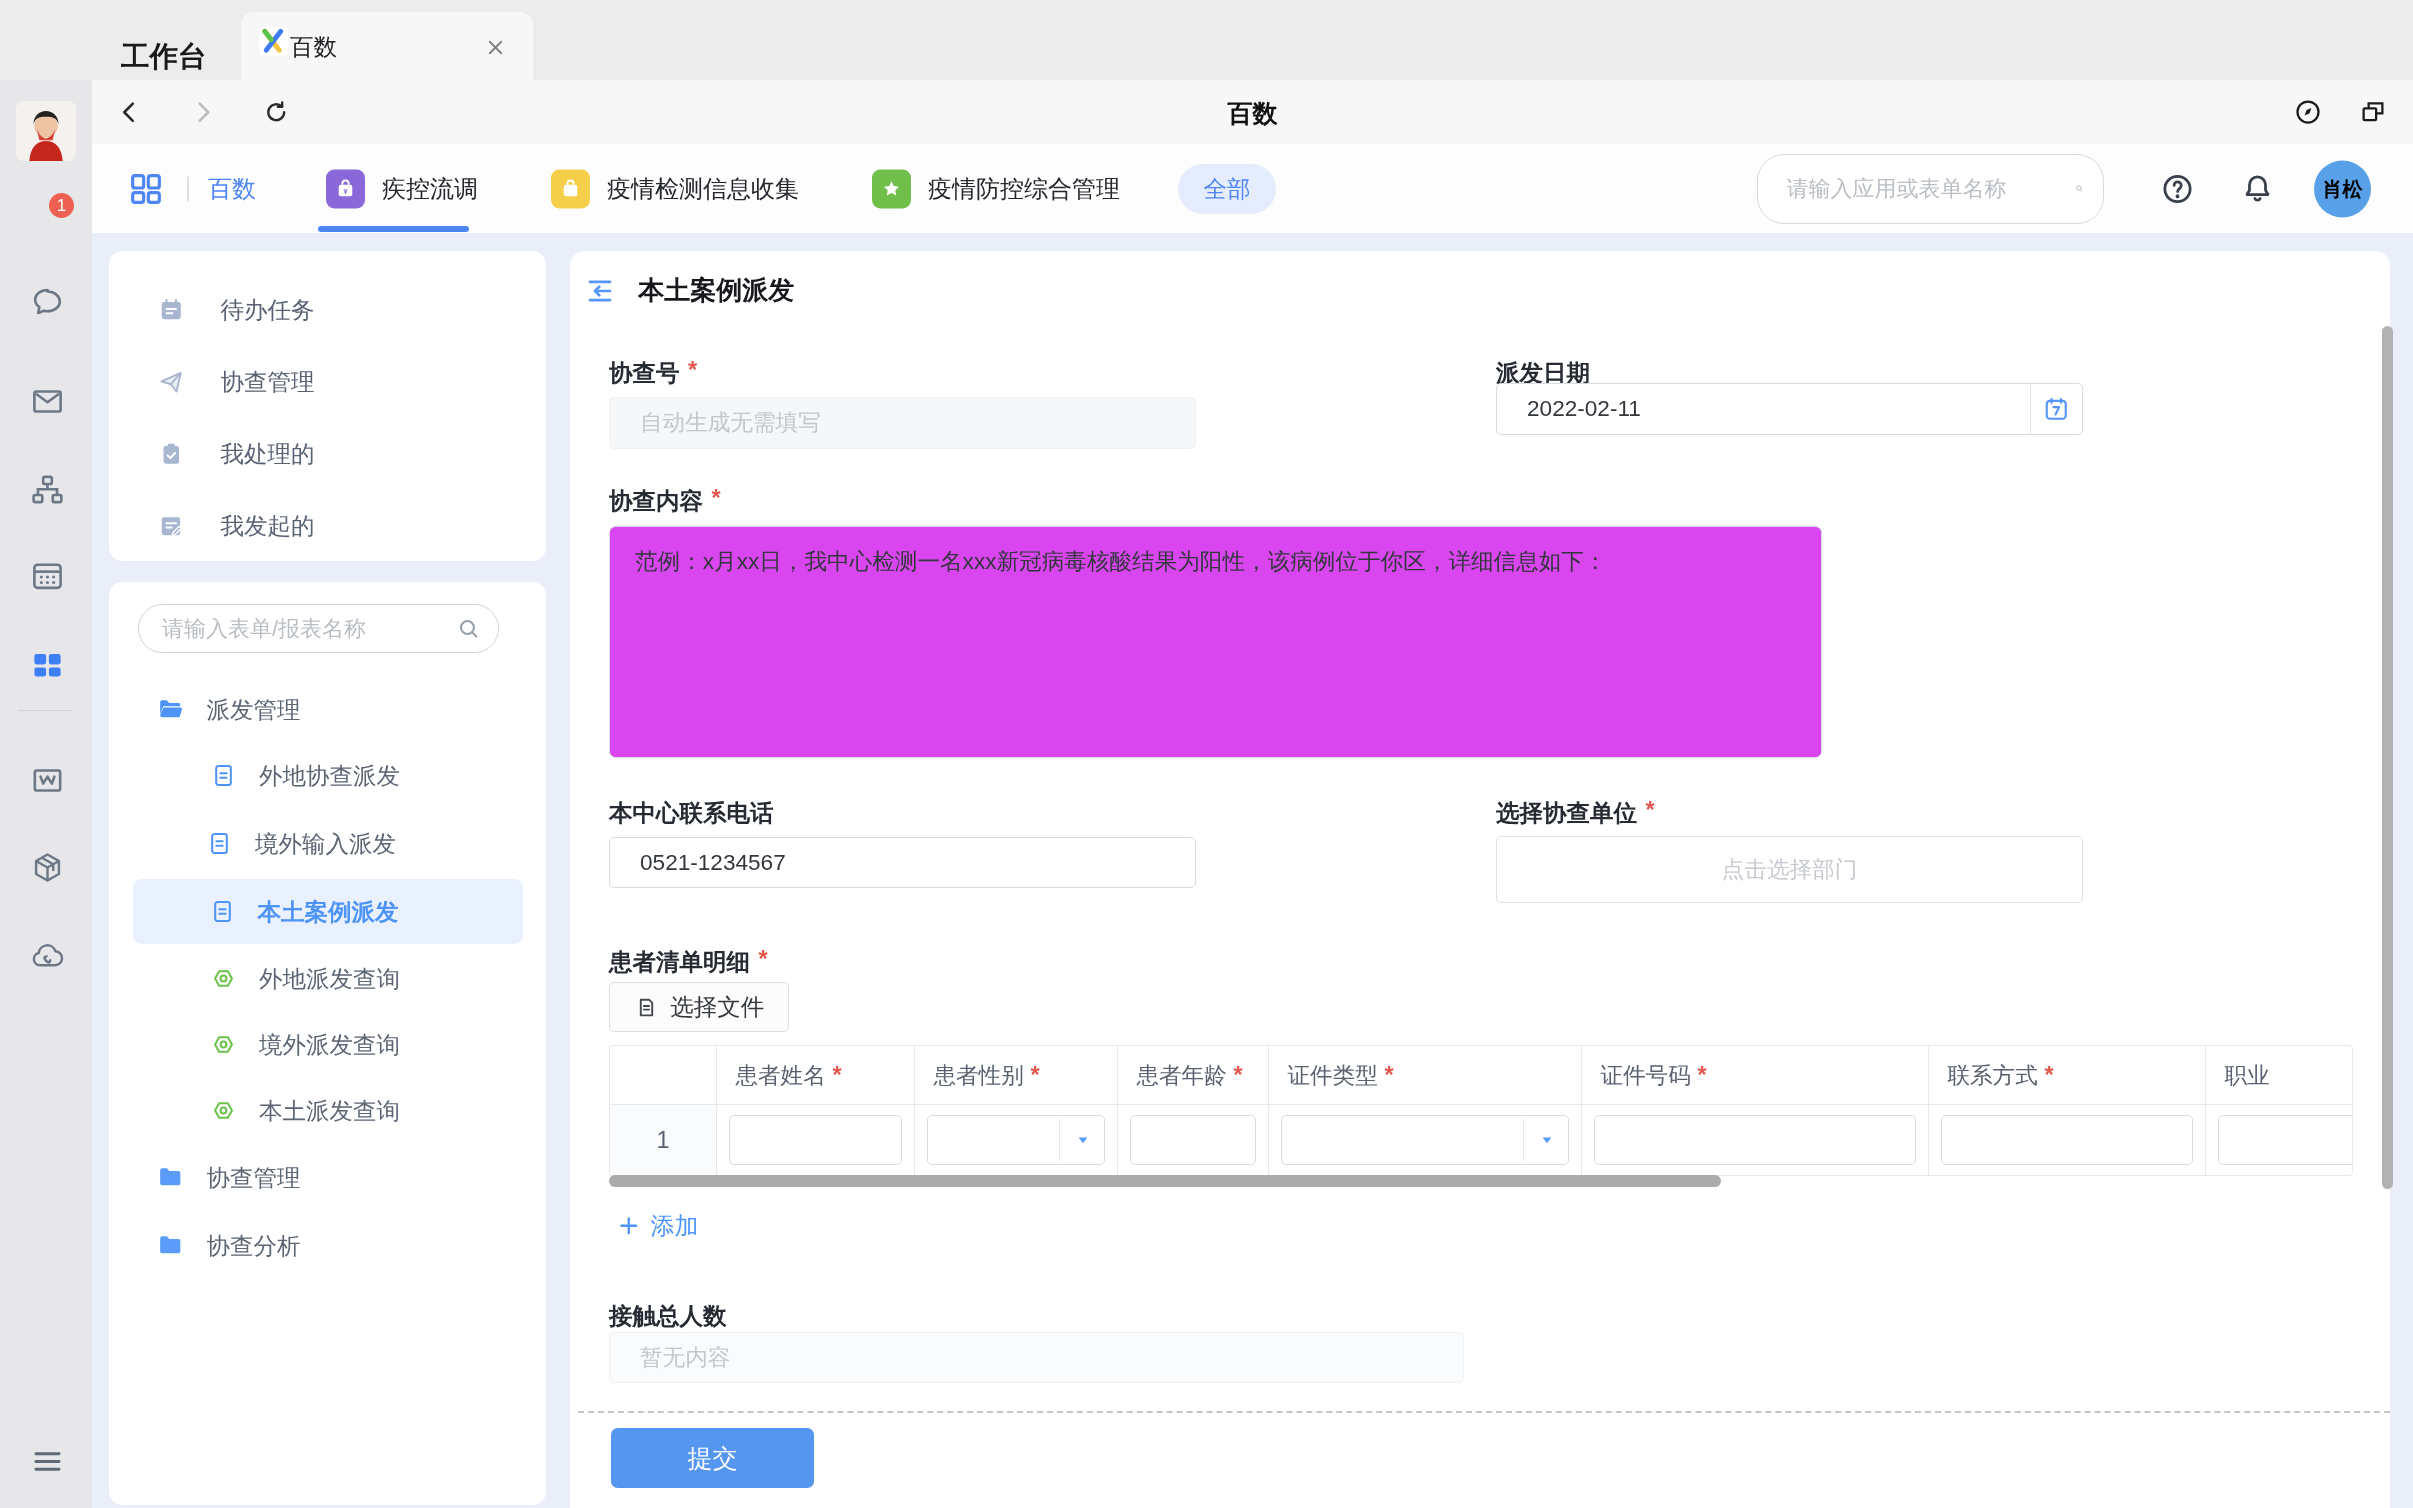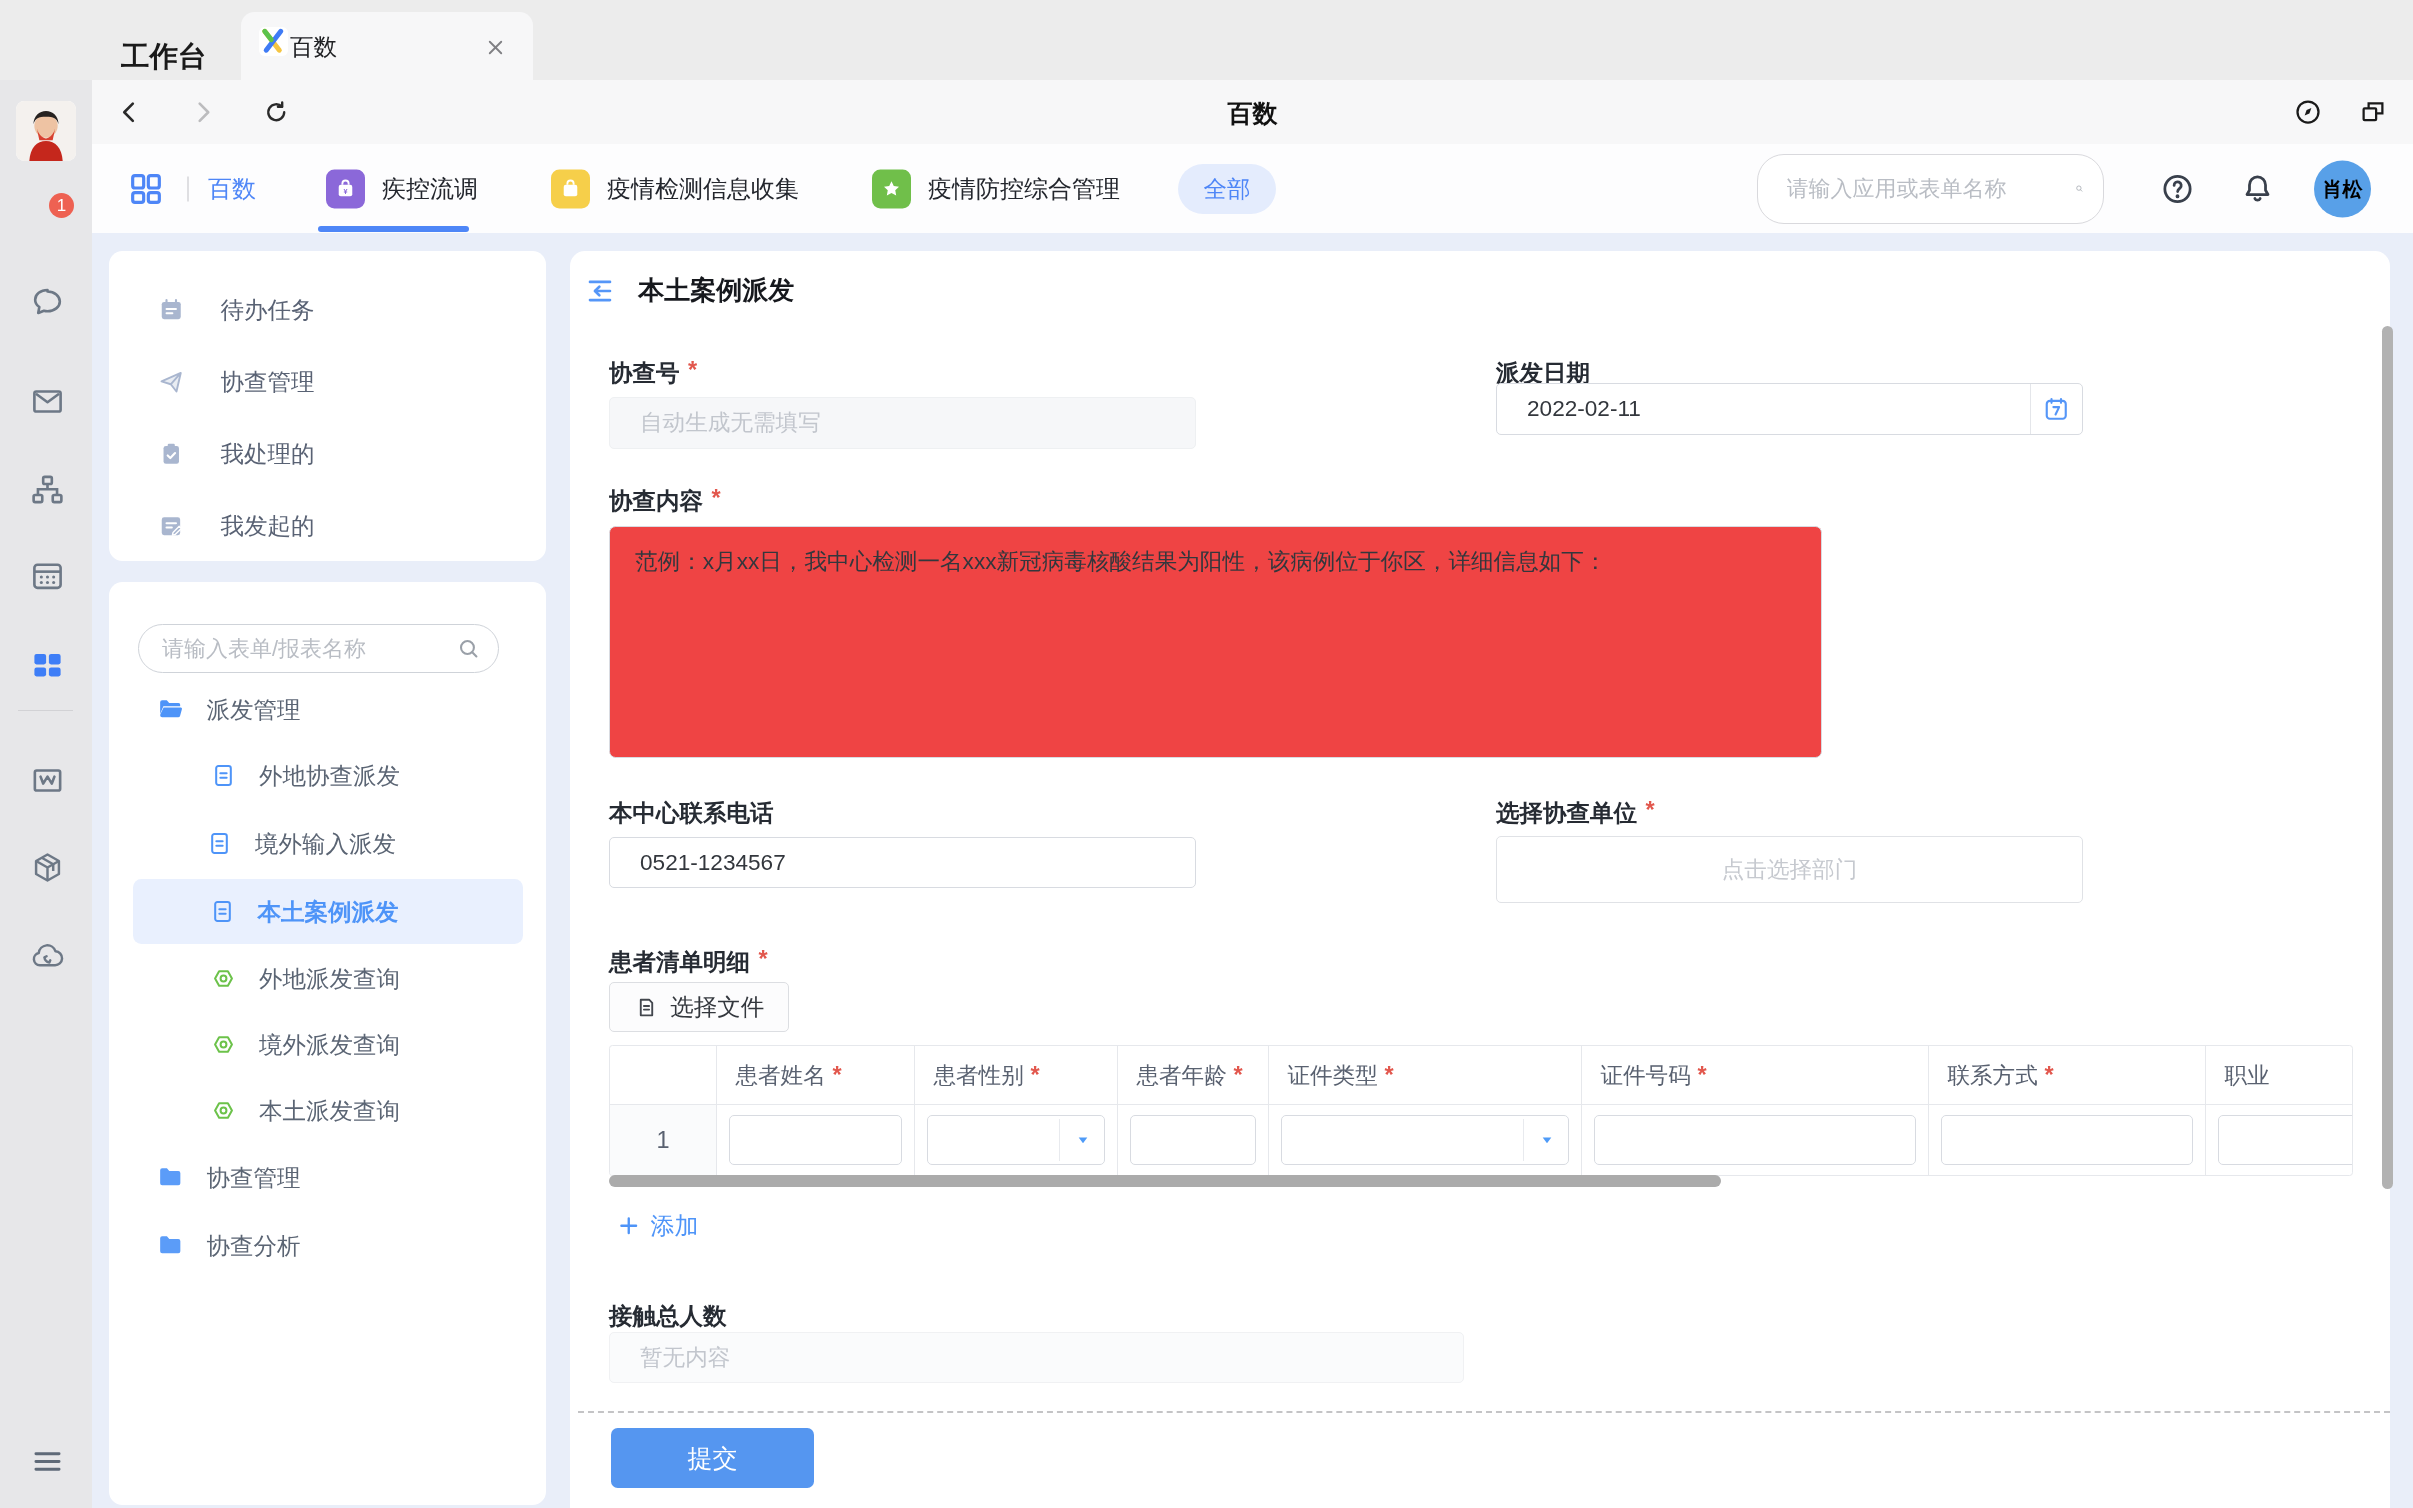--- a/index.html
+++ b/index.html
@@ -35,36 +35,36 @@
   .topsearch{position:absolute;left:1665px;width:347px;height:70px;border:1.7px solid #d9d9dd;border-radius:27px;background:#fff;display:flex;align-items:center;padding:0 20px 0 28.5px;}
   .topsearch input{flex:1;border:none;outline:none;font-size:22px;color:#333;background:transparent;}
   .topsearch input::placeholder{color:#b9bdc4;}
   .circle-q{position:absolute;left:2067px;color:#39404c;}
   .bellw{position:absolute;left:2147px;color:#39404c;}
   .useravatar{position:absolute;left:2222px;width:57px;height:57px;border-radius:50%;background:#58a0e8;color:#000000;font-size:20px;display:flex;align-items:center;justify-content:center;font-weight:bold;}
   
   .card{position:absolute;background:#fff;border-radius:13.4px;}
   .menu-item{position:absolute;left:48px;display:flex;align-items:center;gap:35px;color:#596274;font-size:23.5px;height:50px;}
   .menu-item .mic{color:#a9b6cf;}
-  .sb-search{position:absolute;left:28.5px;top:42px;width:361px;height:49px;border:1.7px solid #cfd3d9;border-radius:25px;display:flex;align-items:center;padding:0 17px 0 23.5px;background:#fff;}
+  .sb-search{position:absolute;left:28.5px;top:22px;width:361px;height:49px;border:1.7px solid #cfd3d9;border-radius:25px;display:flex;align-items:center;padding:0 17px 0 23.5px;background:#fff;}
   .sb-search input{flex:1;border:none;outline:none;font-size:22px;background:transparent;color:#333;min-width:0;}
   .sb-search input::placeholder{color:#b9bdc4;}
   .tree-row{position:absolute;display:flex;align-items:center;gap:22px;font-size:23.5px;color:#5b6574;height:65px;}
   .tree-row.sel-bg{left:23.5px;width:390px;border-radius:8.4px;background:#e9f0fe;}
   .sel-text{color:#4e94f8;font-weight:bold;}
   
   .main-card{position:absolute;left:570px;top:251px;width:1820px;height:1257px;background:#fff;border-radius:15px 15px 0 0;}
   .m-head{position:absolute;left:14.2px;top:22px;display:flex;align-items:center;gap:22px;}
   .m-title{font-size:26px;font-weight:bold;color:#16181d;}
   .flabel{position:absolute;font-size:23.5px;font-weight:bold;color:#262b33;display:flex;gap:8.4px;}
   .req::after{content:"*";color:#e2574d;font-size:23.5px;font-weight:bold;}
   .finput{position:absolute;border:1.7px solid #d8dbe1;border-radius:5px;background:#fff;font-size:22.6px;color:#33373d;padding:0 30px;outline:none;font-family:inherit;}
   .finput::placeholder{color:#c2c6cd;}
   .finput.disabled{background:#f6f7f9;border-color:#eef0f2;}
-  .fareatext{position:absolute;border:1.7px solid #d8dbe1;border-radius:6.7px;background:#ef4444;font-size:22.6px;color:#33373d;padding:18.4px 25px;outline:none;resize:none;font-family:inherit;line-height:1.5;}
+  .fareatext{position:absolute;border:1.7px solid #d8dbe1;border-radius:6.7px;background:#d946ef;font-size:22.6px;color:#33373d;padding:18.4px 25px;outline:none;resize:none;font-family:inherit;line-height:1.5;}
   .datewrap{position:absolute;border:1.7px solid #d8dbe1;border-radius:5px;background:#fff;display:flex;align-items:stretch;}
   .datewrap input{flex:1;border:none;outline:none;font-size:22.6px;color:#33373d;padding:0 30px;background:transparent;font-family:inherit;min-width:0;}
   .datebtn{width:52px;border-left:1.7px solid #e4e6ea;display:flex;align-items:center;justify-content:center;color:#5596f8;}
   .unitbox{position:absolute;border:1.7px solid #e0e2e6;border-radius:5px;background:#fff;display:flex;align-items:center;justify-content:center;font-size:22.6px;color:#c6c9cf;}
   .filebtn{position:absolute;height:50px;border:1.7px solid #dcdee2;border-radius:5px;background:#fcfcfd;display:flex;align-items:center;gap:11.7px;padding:0 23.5px;font-size:23.5px;color:#33373d;cursor:pointer;}
   .ptable{position:absolute;left:39px;top:794px;width:1744px;height:131px;border:1.7px solid #e6e8ec;border-radius:3.4px;overflow:hidden;display:flex;flex-direction:column;}
   .ptable .hrow{display:flex;height:59px;border-bottom:1.7px solid #e6e8ec;}
   .ptable .brow{display:flex;flex:1;}
   .ptable .cell{border-right:1.7px solid #e6e8ec;display:flex;align-items:center;padding-left:18.4px;gap:6.7px;font-size:22.6px;color:#596170;flex:none;position:relative;}
   .ptable .cell:last-child{border-right:none;}

